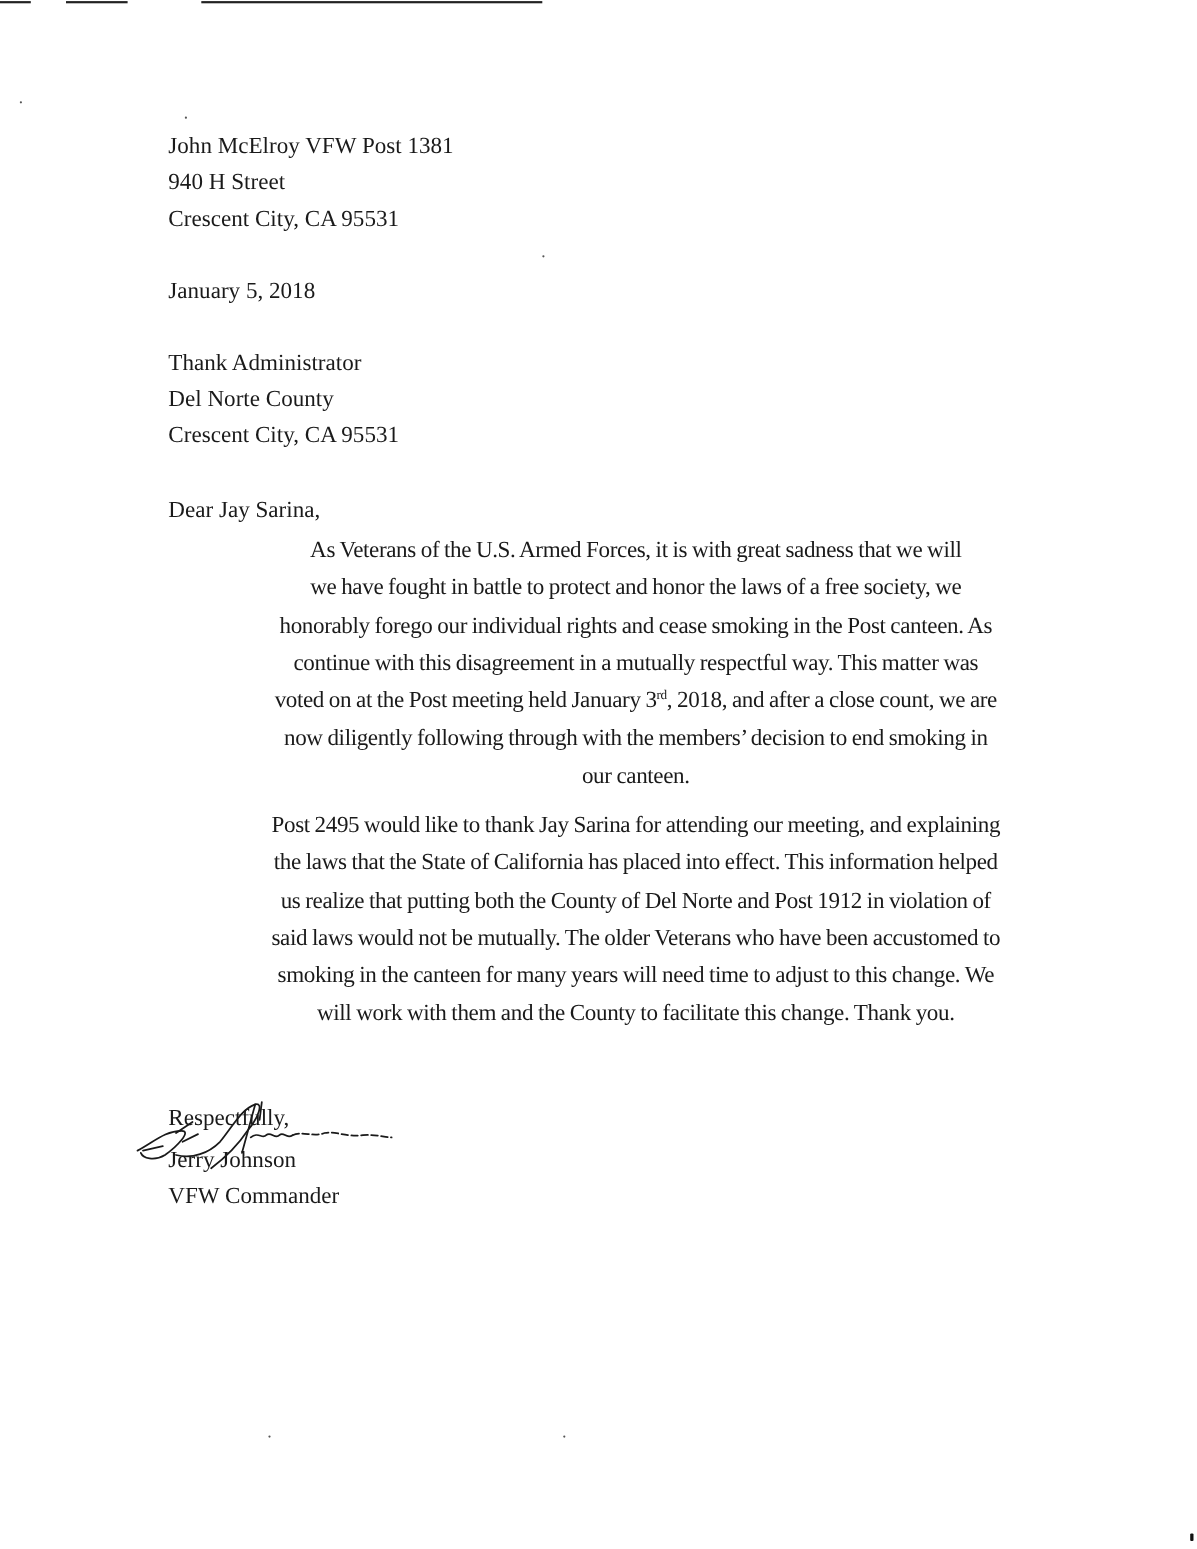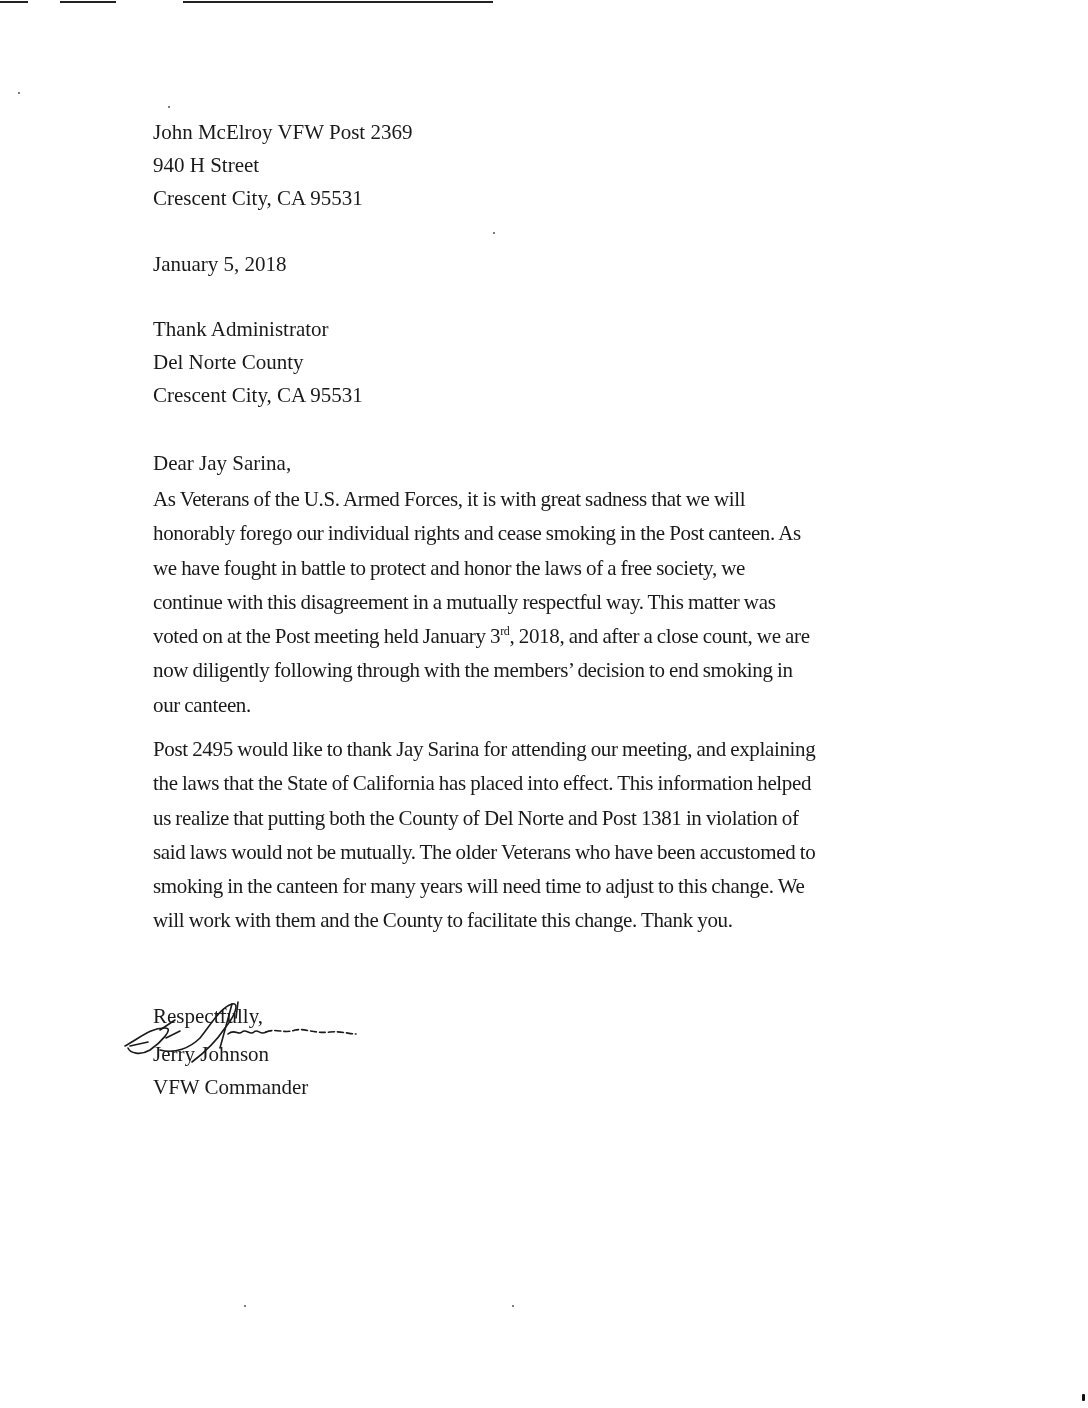--- a/index.html
+++ b/index.html
@@ -6,71 +6,71 @@
     body {
       width: 1088px; height: 1408px; position: relative; overflow: hidden;
       font-family: "Liberation Serif", "DejaVu Serif", serif; color: #1a1a1a;
     }
     .scanline { position: absolute; top: 1px; height: 2px; background: #222; }
     .speck { position: absolute; width: 2px; height: 2px; background: #555; border-radius: 1px; }
     .block { position: absolute; left: 153px; font-size: 21px; line-height: 33px; }
     .line { display: block; white-space: nowrap; }
     .para { position: absolute; left: 153px; width: 850px; font-size: 21px; line-height: 34.3px;
             letter-spacing: -0.35px; word-spacing: -0.5px; }
-    .para .line { transform-origin: left center; }
+    .para .line { transform-origin: left center; text-align: center; }
     sup { font-size: 12px; line-height: 0; }
     .sig { position: absolute; left: 120px; top: 998px; width: 240px; height: 72px; }
   </style>
 </head>
 <body>
 
 <div class="scanline" style="left:0;width:28px;"></div>
 <div class="scanline" style="left:60px;width:56px;"></div>
 <div class="scanline" style="left:183px;width:310px;"></div>
 <div class="speck" style="left:18px;top:92px;"></div>
 <div class="speck" style="left:168px;top:106px;"></div>
 <div class="speck" style="left:493px;top:232px;"></div>
 <div class="speck" style="left:244px;top:1305px;"></div>
 <div class="speck" style="left:512px;top:1305px;"></div>
 <div class="speck" style="left:1082px;top:1394px;width:3px;height:7px;background:#111;"></div>
 
 <div class="block" style="top:116px;">
-  <span class="line">John McElroy VFW Post 2369</span>
+  <span class="line">John McElroy VFW Post 1381</span>
   <span class="line">940 H Street</span>
   <span class="line">Crescent City, CA 95531</span>
 </div>
 
 <div class="block" style="top:248px;">
   <span class="line">January 5, 2018</span>
 </div>
 
 <div class="block" style="top:313px;">
   <span class="line">Thank Administrator</span>
   <span class="line">Del Norte County</span>
   <span class="line">Crescent City, CA 95531</span>
 </div>
 
 <div class="block" style="top:447px;">
   <span class="line">Dear Jay Sarina,</span>
 </div>
 
 <div class="para" style="top:482px;">
   <span class="line">As Veterans of the U.S. Armed Forces, it is with great sadness that we will</span>
+  <span class="line">we have fought in battle to protect and honor the laws of a free society, we</span>
   <span class="line">honorably forego our individual rights and cease smoking in the Post canteen.  As</span>
-  <span class="line">we have fought in battle to protect and honor the laws of a free society, we</span>
   <span class="line">continue with this disagreement in a mutually respectful way.  This matter was</span>
   <span class="line"><span>voted on at the Post meeting held January 3</span><sup>rd</sup><span>, 2018, and after a close count, we are</span></span>
   <span class="line">now diligently following through with the members’ decision to end smoking in</span>
   <span class="line">our canteen.</span>
 </div>
 
 <div class="para" style="top:732px;">
   <span class="line">Post 2495 would like to thank Jay Sarina for attending our meeting, and explaining</span>
   <span class="line">the laws that the State of California has placed into effect.  This information helped</span>
-  <span class="line">us realize that putting both the County of Del Norte and Post 1381 in violation of</span>
+  <span class="line">us realize that putting both the County of Del Norte and Post 1912 in violation of</span>
   <span class="line">said laws would not be mutually.  The older Veterans who have been accustomed to</span>
   <span class="line">smoking in the canteen for many years will need time to adjust to this change.  We</span>
   <span class="line">will work with them and the County to facilitate this change.  Thank you.</span>
 </div>
 
 <div class="block" style="top:1000px;">
   <span class="line">Respectfully,</span>
 </div>
 
 <svg class="sig" viewBox="0 0 240 72" fill="none" stroke="#1a1a1a" stroke-width="1.6" stroke-linecap="round">

